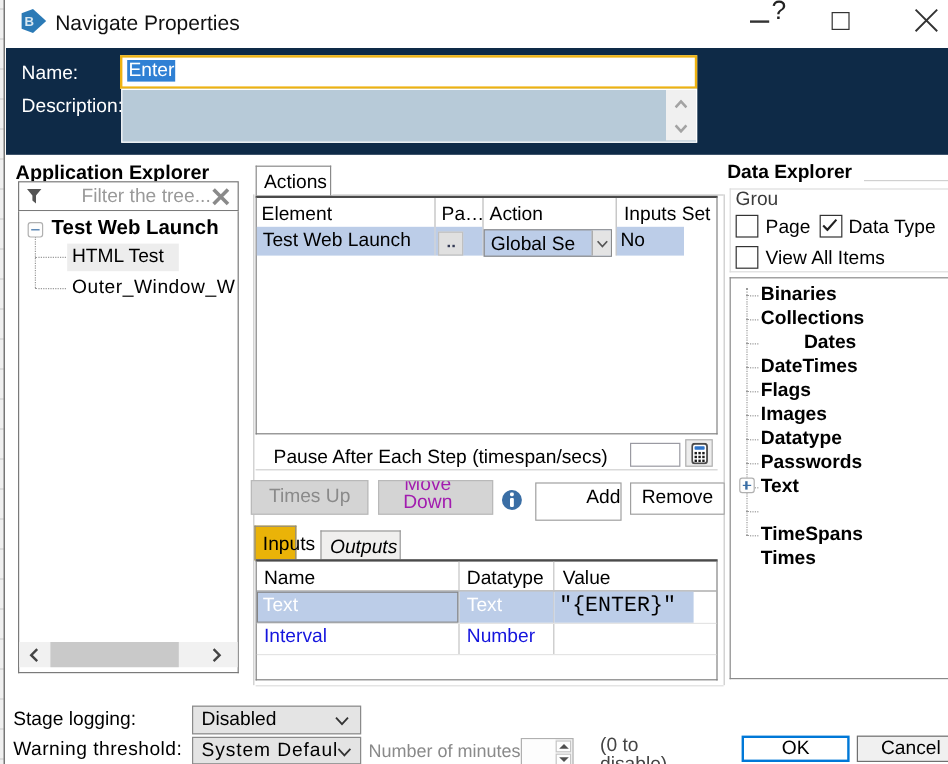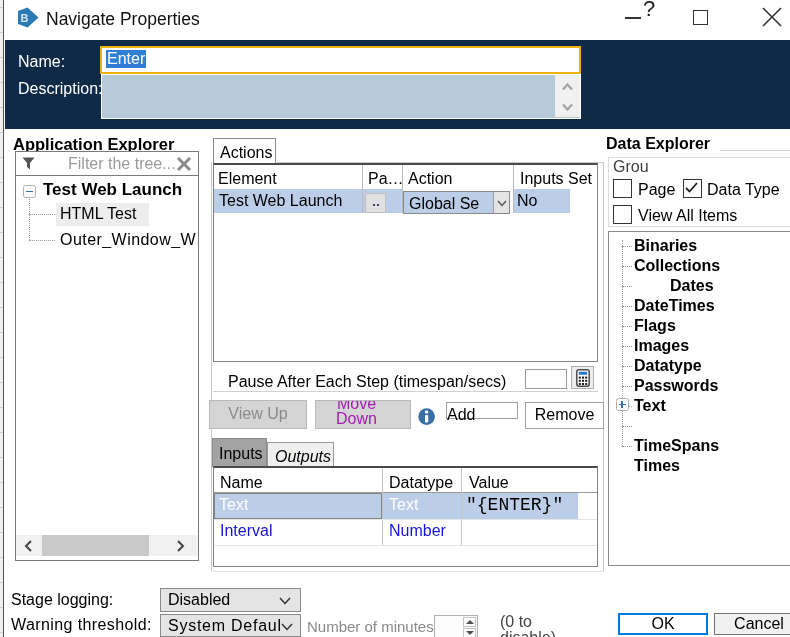--- a/index.html
+++ b/index.html
@@ -192,41 +192,41 @@
           <rect x="9.2" y="10.8" width="2" height="2"></rect>
         <rect x="2.8" y="14" width="2" height="2"></rect>
           <rect x="6" y="14" width="2" height="2"></rect>
           <rect x="9.2" y="14" width="2" height="2"></rect>
       </g>
     </svg>
   </div>
   <div class="abs" style="left:213px;top:391px;width:385px;height:1px;background:#d0d0d0;"></div>
 
   <div class="abs" style="left:209px;top:400px;width:98px;height:29px;background:#d4d4d4;border:1.5px solid #b9b9b9;text-align:center;">
-    <span class="t16" style="line-height:26px;color:#8a8a8a;">View Up</span>
+    <span class="t16" style="line-height:26px;color:#8a8a8a;">Times Up</span>
   </div>
   <div class="abs" style="left:315px;top:400px;width:96px;height:29px;background:#d4d4d4;border:1.5px solid #b9b9b9;overflow:hidden;text-align:center;">
     <div style="position:absolute;left:0;top:-5px;width:81px;text-align:center;color:#a21caf;font-size:16px;line-height:15px;">Move<br>Down</div>
   </div>
   <svg class="abs" style="left:417.5px;top:407.5px;" width="18" height="18" viewBox="0 0 18 18">
     <circle cx="8.6" cy="8.6" r="8.3" fill="#3a6ea5"></circle>
     <rect x="7" y="2.4" width="3.2" height="3.1" rx="1.2" fill="#fff"></rect>
     <rect x="7" y="6.9" width="3.2" height="7.6" rx="1" fill="#fff"></rect>
   </svg>
-  <div class="abs" style="left:446px;top:402px;width:72px;height:17px;background:#fff;border:1.5px solid #a0a0a0;text-align:left;">
+  <div class="abs" style="left:446px;top:402px;width:72px;height:32px;background:#fff;border:1.5px solid #a0a0a0;text-align:right;">
     <span class="t16" style="line-height:24px;">Add</span>
   </div>
   <div class="abs" style="left:525px;top:402px;width:79px;height:27px;background:#fff;border:1.5px solid #a0a0a0;text-align:center;">
     <span class="t16" style="line-height:24px;">Remove</span>
   </div>
 
   <div class="abs" style="left:267px;top:441.5px;width:67px;height:25.5px;background:#f0efee;border:1px solid #9a9a9a;border-bottom:none;">
     <span class="abs t16" style="left:7px;top:6px;font-style:italic;">Outputs</span>
   </div>
-  <div class="abs" style="left:212px;top:437.5px;width:55px;height:29.5px;background:#a3a3a3;border:1px solid #8a8a8a;border-bottom:none;">
+  <div class="abs" style="left:212px;top:437.5px;width:35px;height:29.5px;background:#eab308;border:1px solid #8a8a8a;border-bottom:none;">
     <span class="abs t16" style="left:6px;top:7px;">Inputs</span>
   </div>
 
   <div class="abs" style="left:213px;top:466px;width:385px;height:101px;border:1px solid #828282;border-top:2px solid #4a4a4a;background:#fff;"></div>
   <div class="abs t16" style="left:220px;top:475px;">Name</div>
   <div class="abs t16" style="left:389px;top:475px;">Datatype</div>
   <div class="abs t16" style="left:469px;top:475px;">Value</div>
   <div class="abs" style="left:214px;top:492px;width:383px;height:1px;background:#9a9a9a;"></div>
   <div class="abs" style="left:382px;top:468px;width:1px;height:77px;background:#c4c4c4;"></div>
   <div class="abs" style="left:461px;top:468px;width:1px;height:77px;background:#c4c4c4;"></div>

